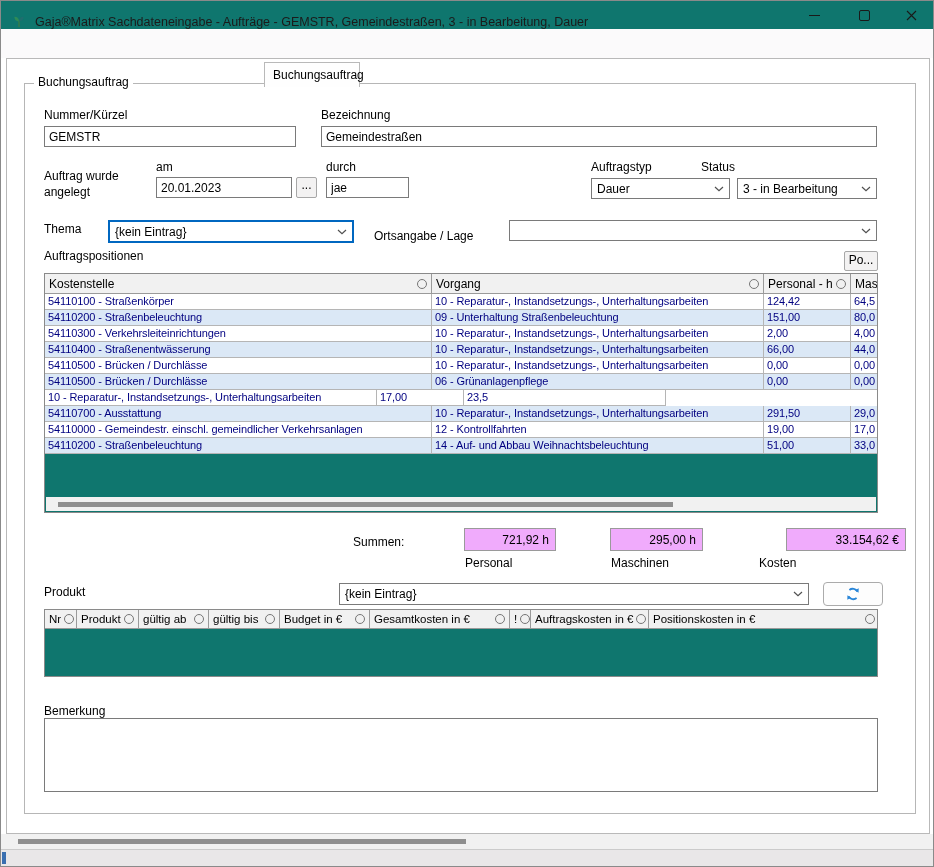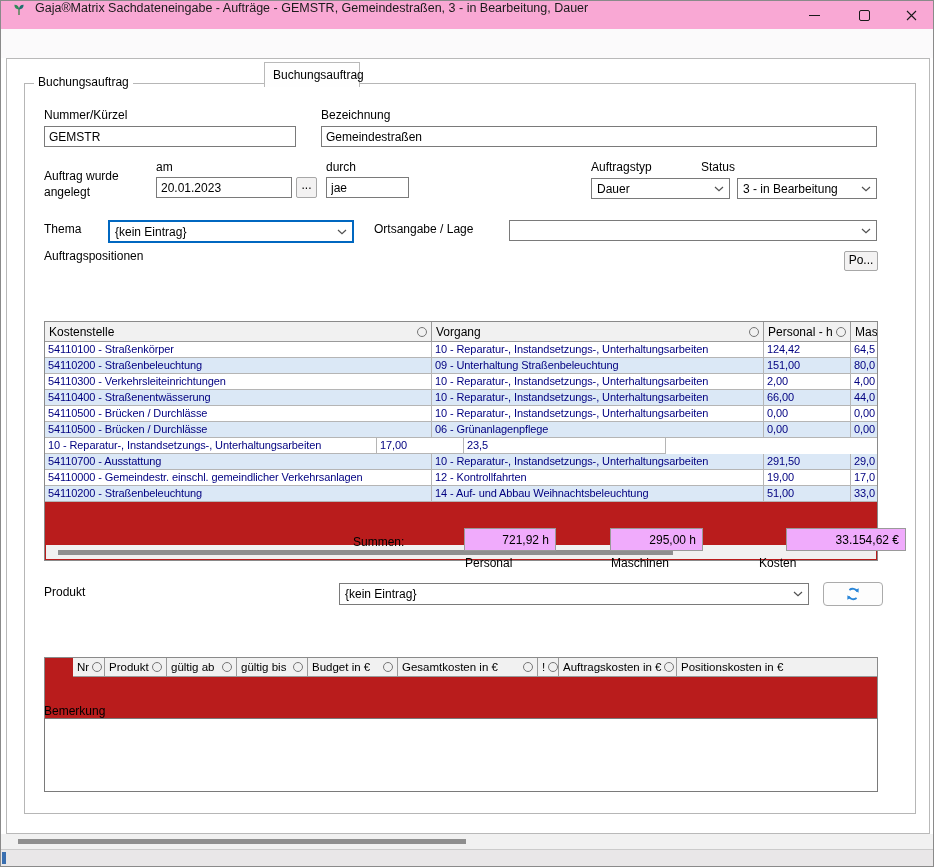--- a/index.html
+++ b/index.html
@@ -2,21 +2,21 @@
 <html><head>
 <meta charset="utf-8">
 <style>
   html,body{margin:0;padding:0;background:#d8d8d8;}
   .window{
     position:relative;width:934px;height:867px;box-sizing:border-box;
     background:#fff;border:1px solid #8a8a8a;overflow:hidden;
     font-family:"Liberation Sans",sans-serif;font-size:12px;color:#000;
   }
   
-  .titlebar{position:absolute;left:0;top:0;right:0;height:28px;background:#f9a8d4;display:flex;align-items:flex-start;}
+  .titlebar{position:absolute;left:0;top:0;right:0;height:28px;background:#0f766e;display:flex;align-items:flex-end;}
   .app-icon{margin-left:10px;width:16px;height:16px;display:inline-flex;}
   .title{margin-left:8px;font-size:12.5px;color:#1b1b1b;white-space:nowrap;}
   .wbtn{position:absolute;top:0;width:46px;height:28px;display:flex;align-items:center;justify-content:center;}
   .wbtn.min{left:790px;}.wbtn.max{left:840px;}.wbtn.close{left:887px;}
   .minbar{width:11px;height:1px;background:#1a1a1a;}
   .maxrect{width:9px;height:9px;border:1px solid #1a1a1a;border-radius:2px;}
   
   .toolbar{position:absolute;left:0;top:28px;right:0;height:29px;background:#fbfafb;}
   .tbtn{position:absolute;top:30px;width:28px;height:26px;display:flex;align-items:center;justify-content:center;cursor:default;}
   .tsep{position:absolute;top:32px;width:1px;height:21px;background:#d2d2d2;}
@@ -35,21 +35,21 @@
       justify-content:space-between;padding:0 5px;box-sizing:border-box;}
   .dd.focus{border:2px solid #0067c0;}
   .chev{display:inline-flex;flex:none;margin-left:4px;}
   .sbtn{position:absolute;border:1px solid #a7a7a7;background:#f3f2f2;display:flex;align-items:center;
         justify-content:center;box-sizing:border-box;border-radius:2px;padding-bottom:5px;}
   .rbtn{position:absolute;border:1px solid #ababab;background:#fdfdfd;border-radius:4px;display:flex;
         align-items:center;justify-content:center;box-sizing:border-box;}
   .sumbox{position:absolute;border:1px solid #9a9a9a;background:#f0abfc;display:flex;align-items:center;
           justify-content:flex-end;padding:0 6px;box-sizing:border-box;}
   
-  .ptable{position:absolute;border:1px solid #8a8a8a;background:#b91c1c;overflow:hidden;box-sizing:border-box;margin-top:48px;}
+  .ptable{position:absolute;border:1px solid #8a8a8a;background:#0f766e;overflow:hidden;box-sizing:border-box;}
   .thead{display:flex;height:20px;background:#f1f1f1;border-bottom:1px solid #9a9a9a;width:1008px;box-sizing:border-box;}
   .thcell{display:flex;align-items:center;justify-content:space-between;padding:0 4px;border-right:1px solid #9a9a9a;
           box-sizing:border-box;overflow:hidden;white-space:nowrap;flex:none;}
   .sortc{flex:none;width:8px;height:8px;border:1px solid #767676;border-radius:50%;margin-left:3px;background:transparent;}
   .trow{display:flex;height:16px;width:1008px;color:#000080;background:#fff;box-sizing:border-box;}
   .trow.alt{background:#dbe8f6;}
   .tcell{flex:none;padding:0 3px;border-right:1px solid #b5b5b5;border-bottom:1px solid #b5b5b5;box-sizing:border-box;
          overflow:hidden;white-space:nowrap;line-height:15px;font-size:11px;letter-spacing:-0.1px;}
   .pc0{width:387px;}.pc1{width:332px;}.pc2{width:87px;}.pc3{width:202px;}
   .qhead{display:flex;height:19px;background:#f1f1f1;border-bottom:1px solid #9a9a9a;width:834px;box-sizing:border-box;font-size:11.5px;}
@@ -183,21 +183,21 @@
 
   <div class="lbl" style="left:43px;top:221px;">Thema</div>
   <div class="dd focus" style="left:107px;top:219px;width:246px;height:23px;">
     <span>{kein Eintrag}</span>
     <span class="chev">
         <svg width="10" height="6" viewBox="0 0 10 6">
           <path d="M1 1 l4 3.6 L9 1" fill="none" stroke="#505050" stroke-width="1.2"></path>
         </svg>
       </span>
   </div>
-  <div class="lbl" style="left:373px;top:221px;">Ortsangabe / Lage</div>
+  <div class="lbl" style="left:373px;top:228px;">Ortsangabe / Lage</div>
   <div class="dd" style="left:508px;top:219px;width:368px;height:21px;">
     <span></span>
     <span class="chev">
         <svg width="10" height="6" viewBox="0 0 10 6">
           <path d="M1 1 l4 3.6 L9 1" fill="none" stroke="#505050" stroke-width="1.2"></path>
         </svg>
       </span>
   </div>
 
   <div class="lbl" style="left:43px;top:248px;">Auftragspositionen</div>
@@ -313,21 +313,21 @@
   </div>
   <div class="rbtn" style="left:822px;top:581px;width:60px;height:24px;">
     <svg width="18" height="18" viewBox="0 0 24 24">
       <path d="M7.2 6.6 A7 7 0 0 1 17.8 8.8" fill="none" stroke="#2a86d8" stroke-width="2.4"></path>
       <polygon points="19.6,4.2 19.4,10.4 14.6,7.1" fill="#2a86d8"></polygon>
       <path d="M16.8 17.4 A7 7 0 0 1 6.2 15.2" fill="none" stroke="#2a86d8" stroke-width="2.4"></path>
       <polygon points="4.4,19.8 4.6,13.6 9.4,16.9" fill="#2a86d8"></polygon>
     </svg>
   </div>
 
-  <div class="ptable" style="left:43px;top:608px;width:834px;height:68px;padding-left:28px;">
+  <div class="ptable" style="left:43px;top:608px;width:834px;height:68px;">
     <div class="qhead">
         <div class="thcell qc0">
           <span class="">Nr</span>
           <span class="sortc"></span>
         </div>
         <div class="thcell qc1">
           <span class="">Produkt</span>
           <span class="sortc"></span>
         </div>
         <div class="thcell qc2">

